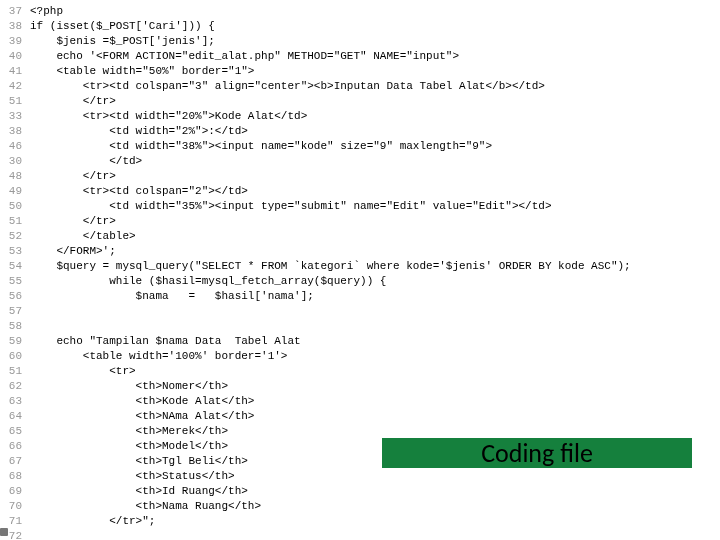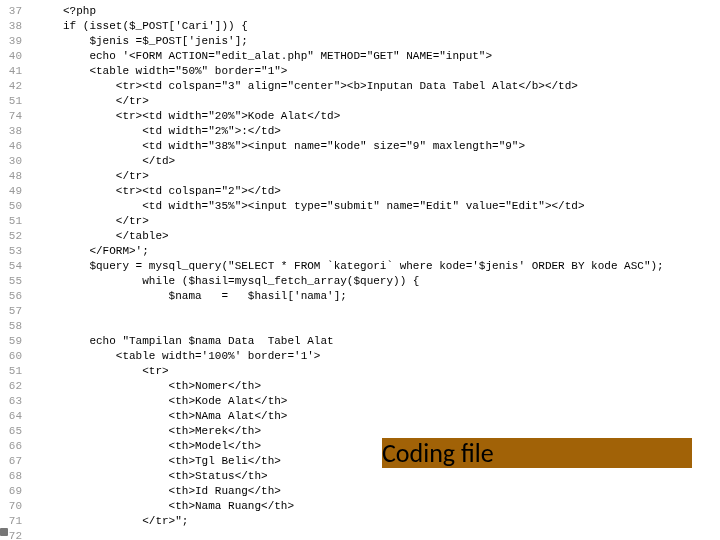--- a/index.html
+++ b/index.html
@@ -24,31 +24,32 @@
     padding-right: 8px;
     user-select: none;
     flex-shrink: 0;
   }
   .gutter div { height: 15px; font-family: Liberation Mono, monospace; }
   .code {
     flex: 1;
     white-space: pre;
     color: #000;
   }
-  .code div { height: 15px; margin-left: 33px; }
+  .code div { height: 15px; }
   .caption {
     position: absolute;
     right: 28px;
     top: 438px;
     width: 310px;
+    text-align: center;
     font-family: "Calibri", Arial, sans-serif;
     font-size: 26px;
     line-height: 30px;
     color: #000;
-    background: #a16207;
+    background: #15803d;
   }
   .bullet {
     position: absolute;
     left: 0px;
     bottom: 4px;
     width: 8px;
     height: 8px;
     background: #777;
     border-radius: 1px;
   }
@@ -58,21 +59,21 @@
 
 <div class="editor">
   <div class="gutter" id="gutter">
       <div>37</div>
       <div>38</div>
       <div>39</div>
       <div>40</div>
       <div>41</div>
       <div>42</div>
       <div>51</div>
-      <div>74</div>
+      <div>33</div>
       <div>38</div>
       <div>46</div>
       <div>30</div>
       <div>48</div>
       <div>49</div>
       <div>50</div>
       <div>51</div>
       <div>52</div>
       <div>53</div>
       <div>54</div>

